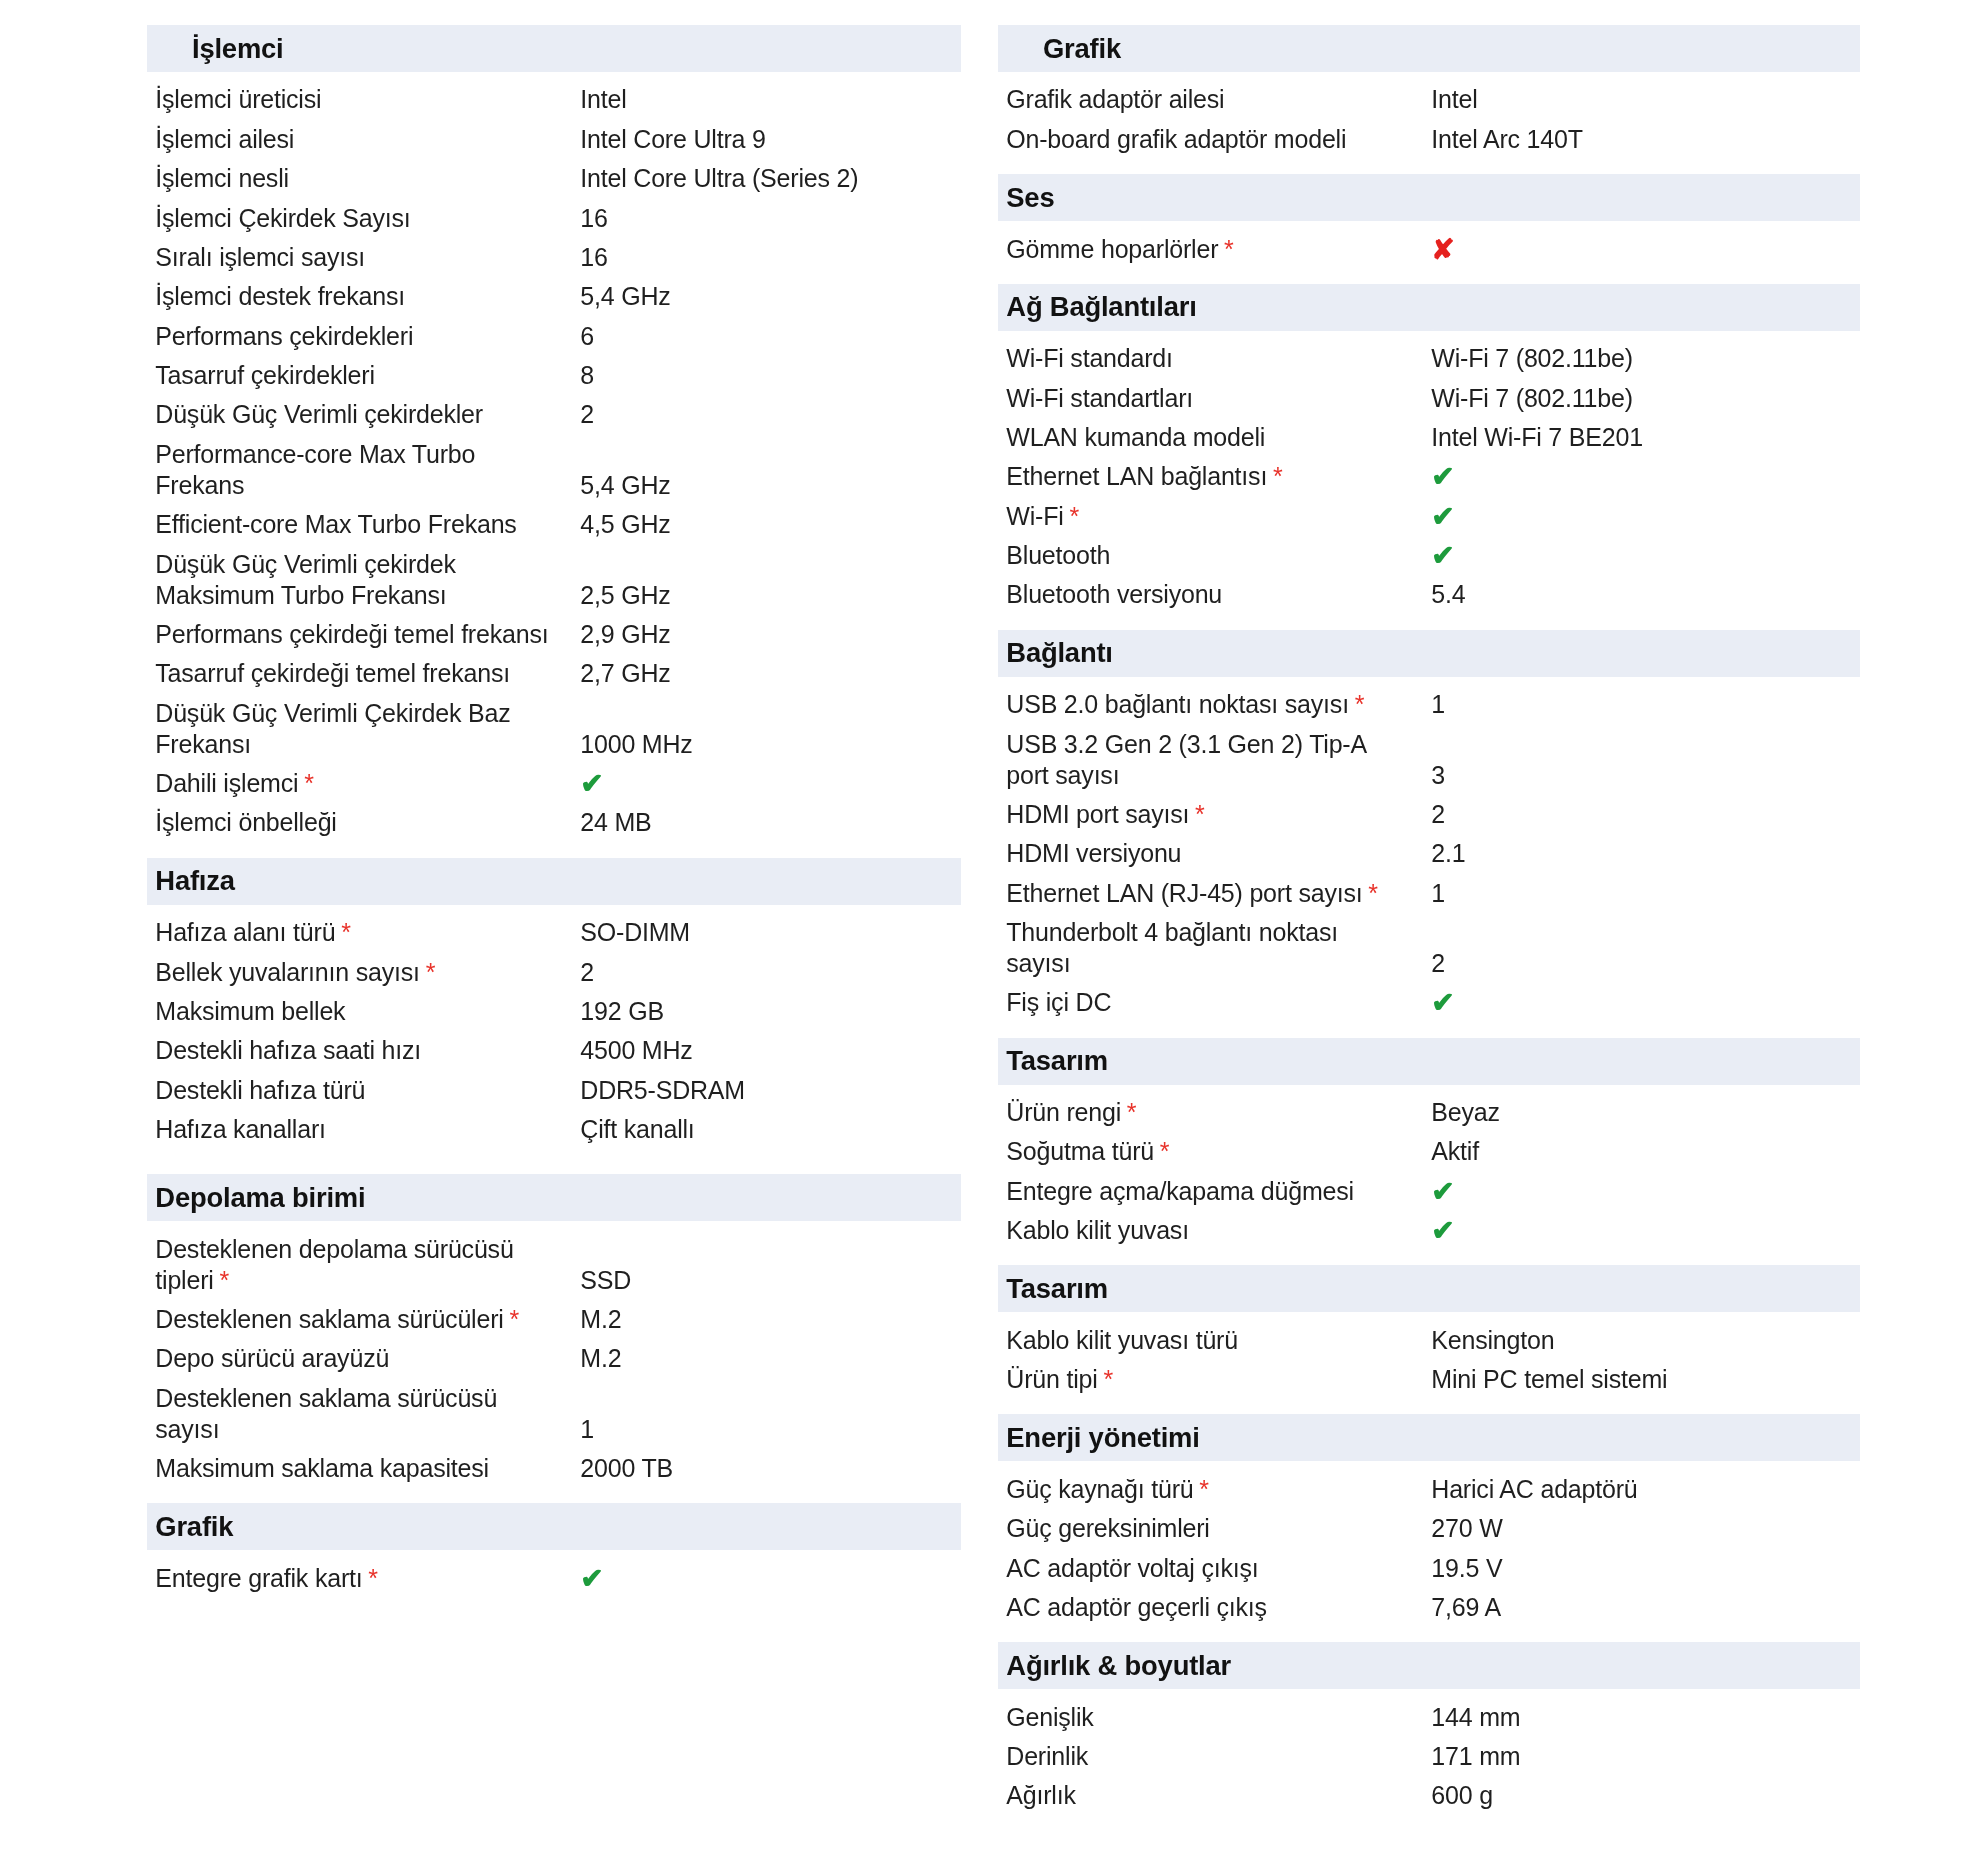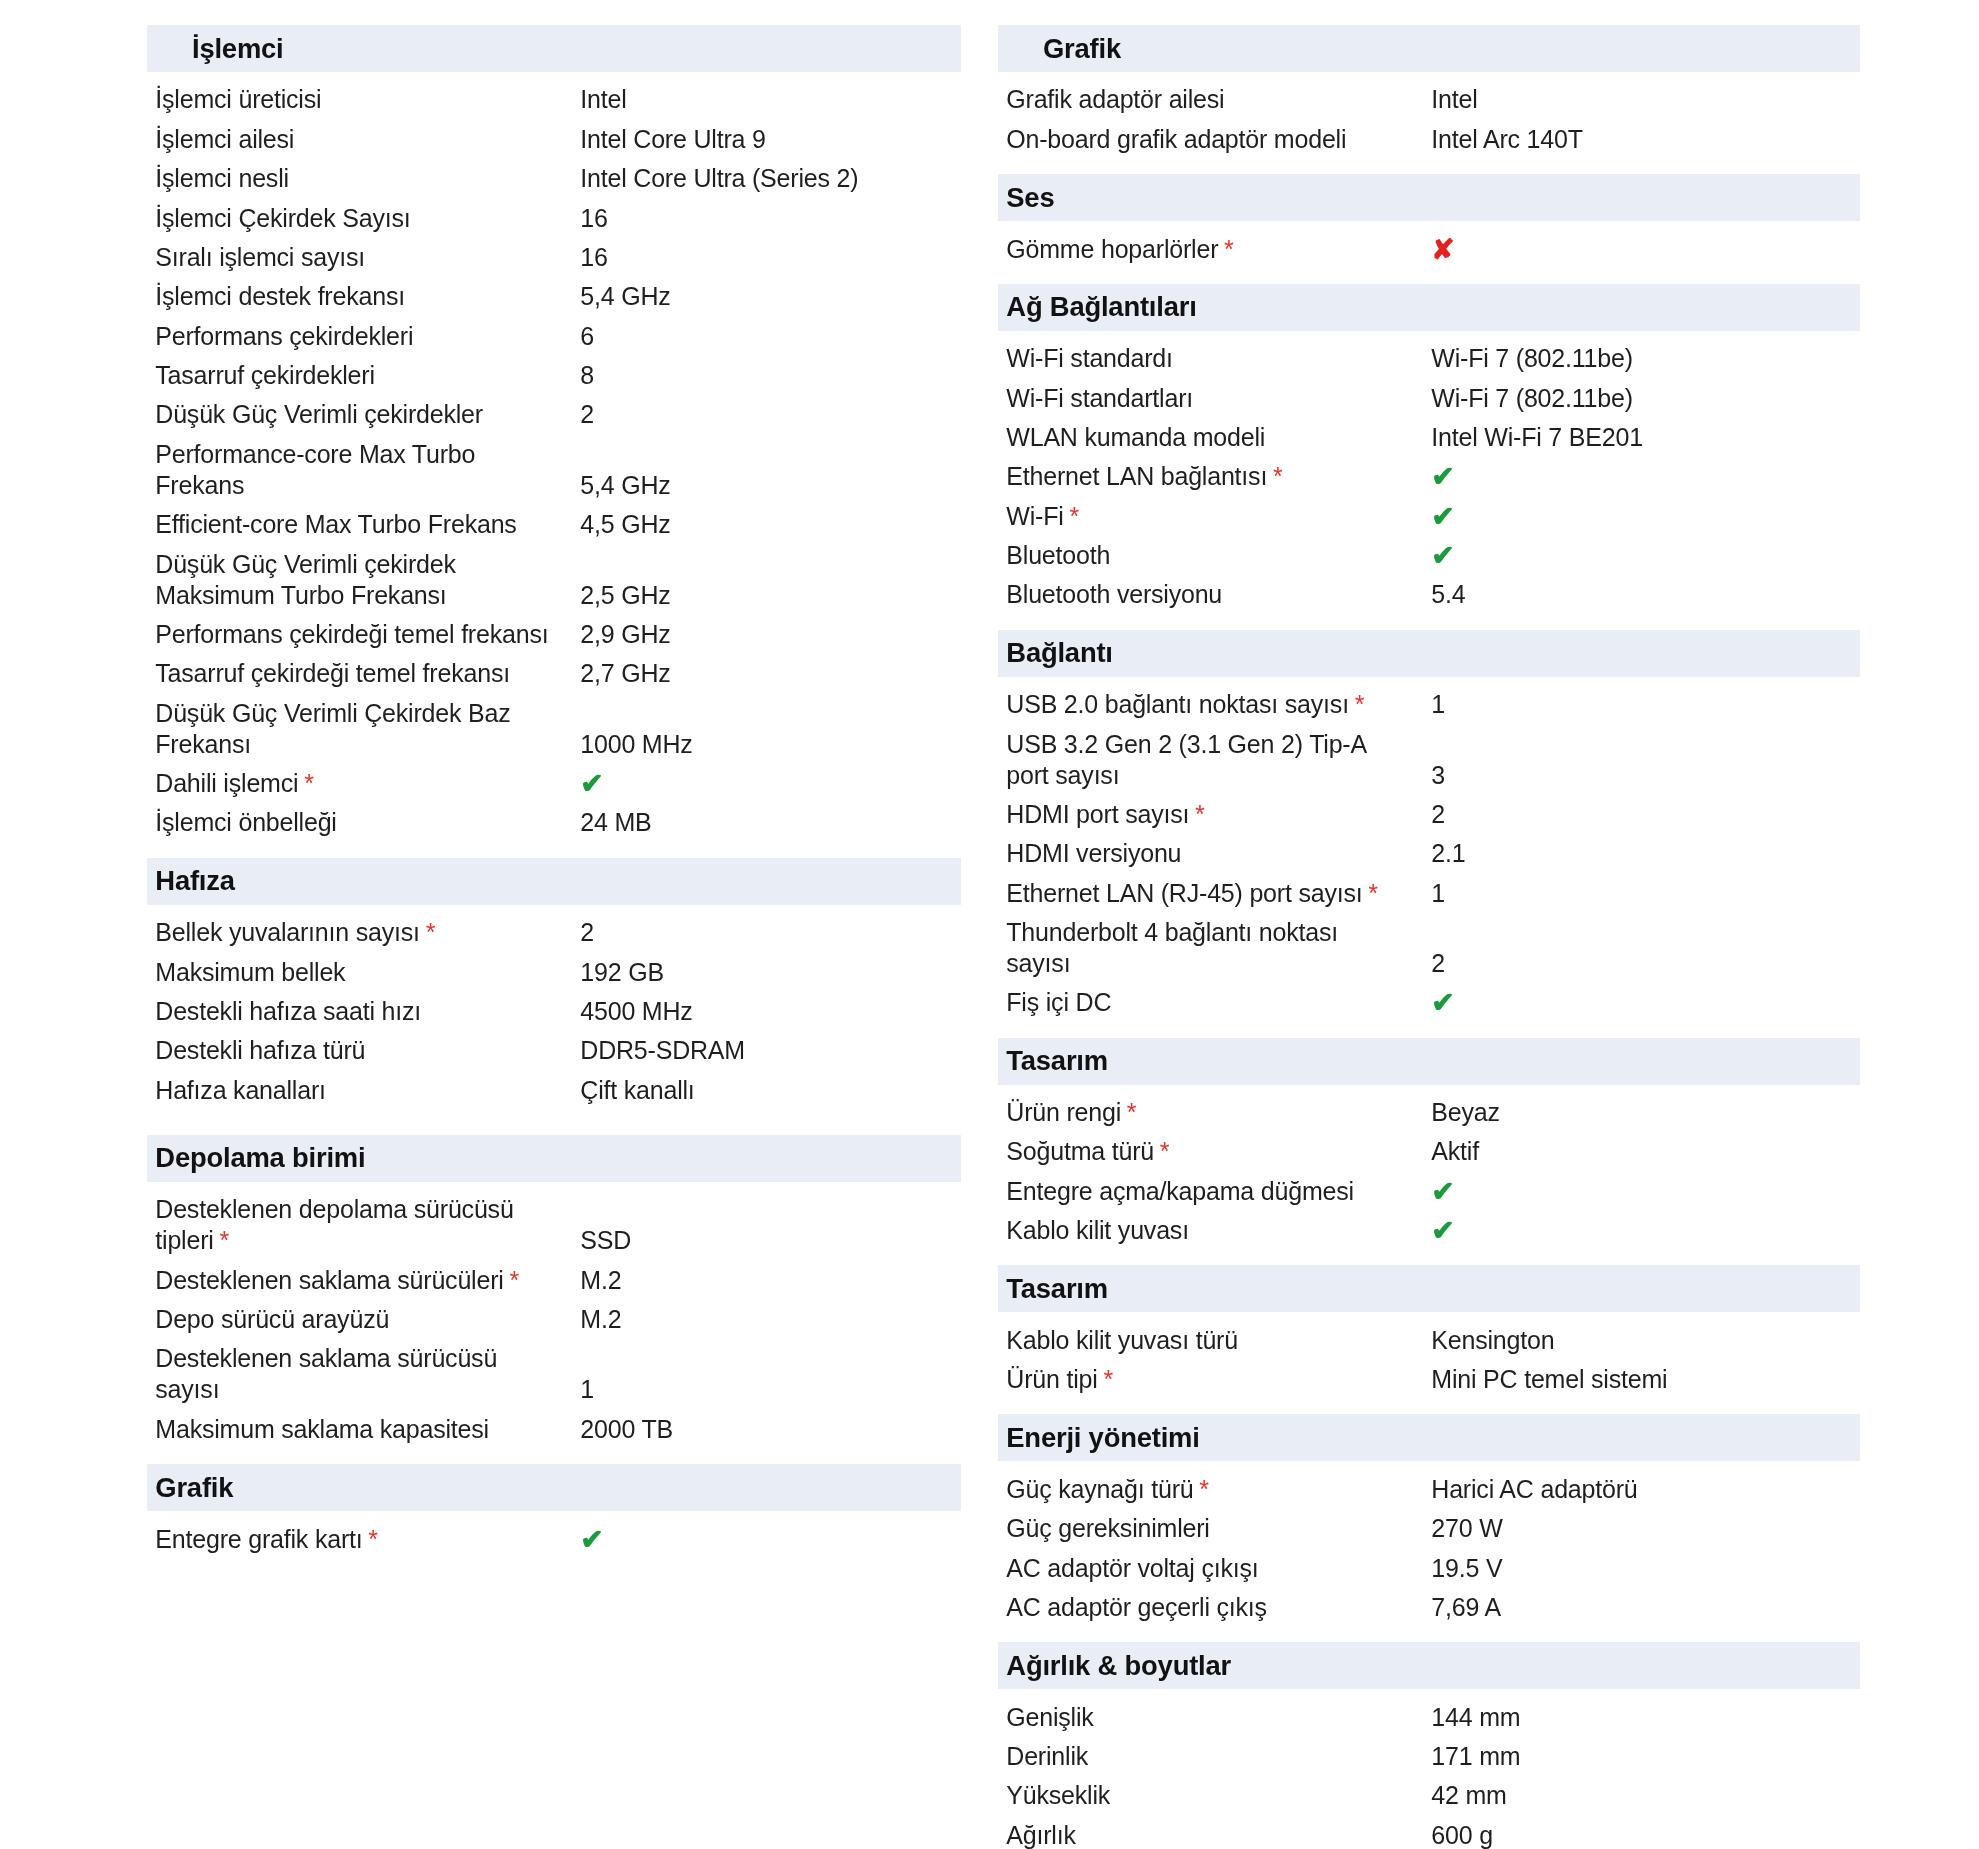--- a/index.html
+++ b/index.html
@@ -105,20 +105,24 @@
           <span class="value check">✔</span>
         </div>
         <div class="row">
           <span class="label"><span>İşlemci önbelleği</span></span>
           <span class="value">24 MB</span>
         </div>
       </div>
       <div class="sec">
         <div class="sec-header">Hafıza</div>
         <div class="row">
+          <span class="label"><span>Hafıza alanı türü</span><span class="star">*</span></span>
+          <span class="value">SO-DIMM</span>
+        </div>
+        <div class="row">
           <span class="label"><span>Bellek yuvalarının sayısı</span><span class="star">*</span></span>
           <span class="value">2</span>
         </div>
         <div class="row">
           <span class="label"><span>Maksimum bellek</span></span>
           <span class="value">192 GB</span>
         </div>
         <div class="row">
           <span class="label"><span>Destekli hafıza saati hızı</span></span>
           <span class="value">4500 MHz</span>
@@ -299,24 +303,20 @@
       </div>
       <div class="sec">
         <div class="sec-header">Ağırlık &amp; boyutlar</div>
         <div class="row">
           <span class="label"><span>Genişlik</span></span>
           <span class="value">144 mm</span>
         </div>
         <div class="row">
           <span class="label"><span>Derinlik</span></span>
           <span class="value">171 mm</span>
-        </div>
-        <div class="row">
-          <span class="label"><span>Yükseklik</span></span>
-          <span class="value">42 mm</span>
         </div>
         <div class="row">
           <span class="label"><span>Ağırlık</span></span>
           <span class="value">600 g</span>
         </div>
       </div>
     </div>
 </div>
 
 

